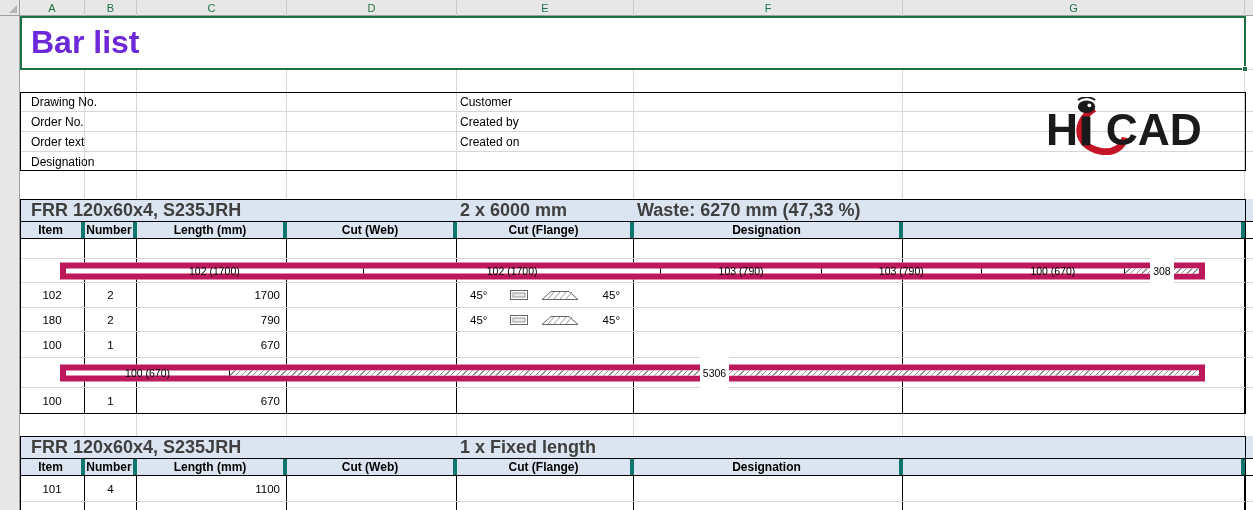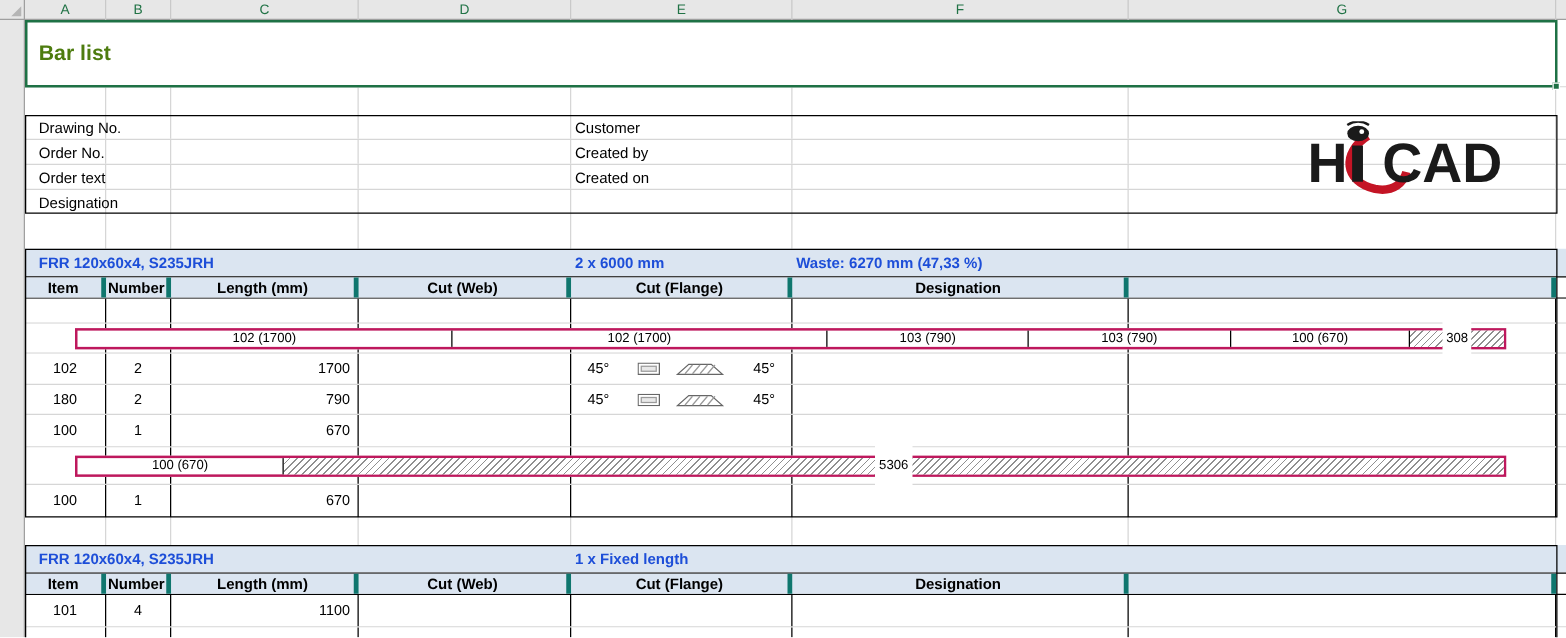--- a/index.html
+++ b/index.html
@@ -22,34 +22,34 @@
   .gb{border-bottom:1px solid #d6d6d6}
   .c{height:100%;flex:0 0 auto;border-right:1px solid #d6d6d6;display:flex;align-items:center;white-space:nowrap;overflow:visible}
   .k{border-right:1px solid #000}
   .wA{width:65px}.wB{width:52px}.wC{width:150px}.wD{width:170px}.wE{width:177px}.wF{width:269px}.wG{width:342px}
   .fill{flex:1 1 auto;border-right:none}
   .lbl{padding-left:11px}
   .pl3{padding-left:3px}
   .num-c{justify-content:center;font-size:11.5px}
   .num-r{justify-content:flex-end;padding-right:6px;font-size:11.5px}
 
-  .titlecell{width:100%;border-right:none;font-size:17px;font-weight:bold;color:#4d7c0f;padding-left:11px}
+  .titlecell{width:100%;border-right:none;font-size:32px;font-weight:bold;color:#6d28d9;padding-left:11px}
 
   
   .band{background:#dbe5f1}
   .band .c{border-right:none}
-  .navy{color:#1d4ed8;font-weight:bold;font-size:12px}
+  .navy{color:#404040;font-weight:bold;font-size:18px}
 
   
   .hrow{border-top:1px solid #000;border-bottom:1px solid #000}
   .hcell{background:#dbe5f1;border-right:4px solid #0f766e;justify-content:center;font-weight:bold;font-size:12px}
 
   
   .bar{position:absolute;left:40px;top:50%;transform:translateY(-50%);width:1145px;height:17px;
-       display:flex;border:2px solid #be185d;background:#fff;z-index:2}
+       display:flex;border:6px solid #be185d;background:#fff;z-index:2}
   .seg{display:flex;align-items:center;justify-content:center;font-size:10.5px;min-width:0;overflow:visible}
   .seg + .seg{border-left:1px solid #000}
   .seg.waste{background:repeating-linear-gradient(135deg,#fff 0 3px,#8f8f8f 3px 4px)}
   .seg.waste .seglbl{background:#fff;padding:16px 3px}
 
   
   .cutcell{justify-content:space-between;padding:0 13px;font-size:11.5px}
   .cuticons{display:flex;align-items:center;gap:12px}
 
   

